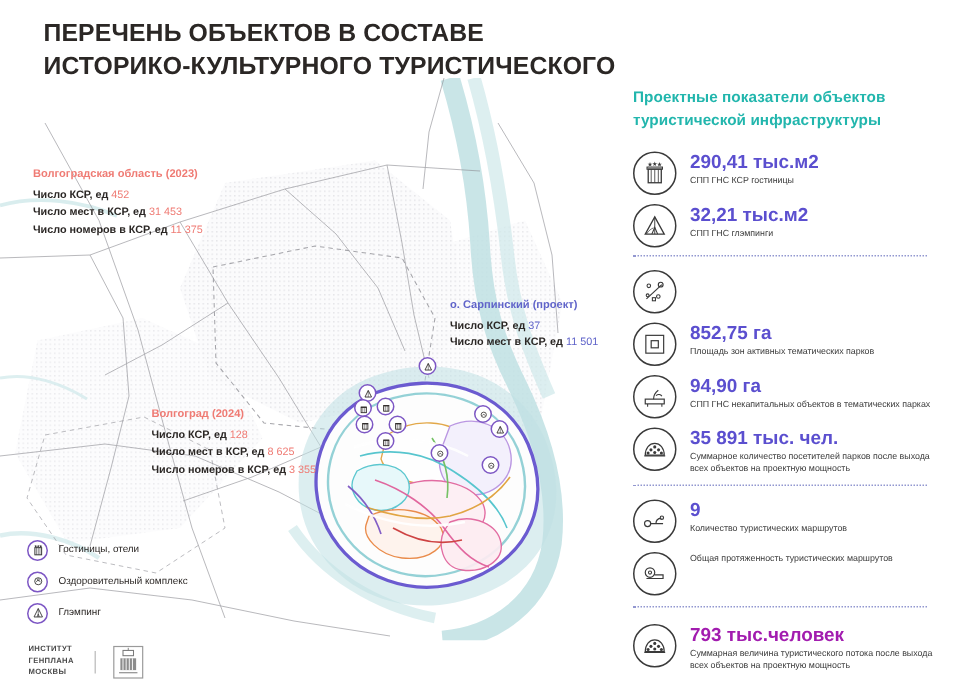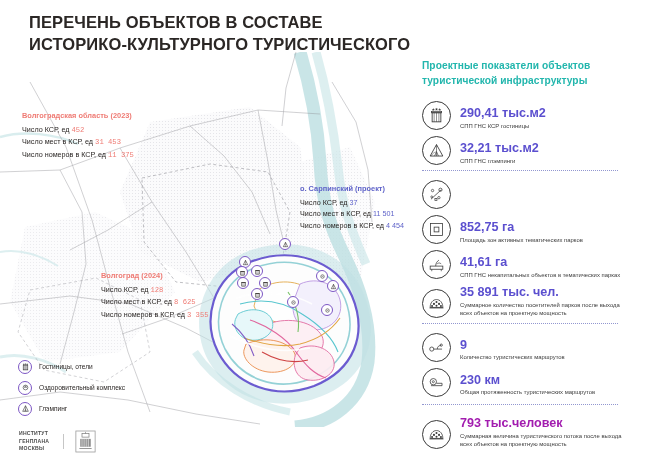--- a/index.html
+++ b/index.html
@@ -19,48 +19,48 @@
   }
 
   
   .map-wrap { position: absolute; left: 0; top: 52px; width: 415px; height: 375px; overflow: hidden; }
   .map-svg { position: absolute; left: 0; top: 0; }
 
   
   .callout { position: absolute; }
   .callout .ctitle { font-size: 7.4px; font-weight: bold; margin-bottom: 3.5px; }
   .callout .crow { font-size: 7.2px; color: #2b2725; line-height: 1.62; white-space: nowrap; }
-  .callout .crow b { font-weight: normal; }
+  .callout .crow b { font-weight: bold; }
   .callout.red .ctitle { color: #ef7b74; }
-  .callout.red .cval { color: #ef7b74; font-family: Liberation Mono, monospace; }
+  .callout.red .cval { color: #ef7b74; }
   .callout.blue .ctitle { color: #5f63c9; }
   .callout.blue .cval { color: #5f63c9; }
 
   #callout-oblast { left: 22px; top: 111px; }
   #callout-volgograd { left: 101px; top: 271px; }
-  #callout-sarpinsky { left: 300px; top: 184px; }
+  #callout-sarpinsky { left: 300px; top: 198px; }
 
   
   .legend { position: absolute; left: 18px; top: 358px; }
   .legend-item { display: flex; align-items: center; height: 17px; margin-bottom: 4px; }
   .legend-badge {
     width: 14px; height: 14px; border-radius: 50%;
     border: 1.3px solid #7d57c4; background: #fff;
     display: flex; align-items: center; justify-content: center;
     flex: 0 0 auto;
   }
   .legend-label { font-size: 6.6px; color: #2b2725; margin-left: 7px; white-space: nowrap; }
 
   
   .panel { position: absolute; left: 422px; top: 58px; width: 214px; }
   .panel-heading {
     font-size: 10.2px; font-weight: bold; color: #22b6ad;
     line-height: 1.48; margin-bottom: 12px; letter-spacing: .05px;
   }
-  .metric { display: flex; align-items: flex-end; margin-bottom: 5px; }
+  .metric { display: flex; align-items: flex-start; margin-bottom: 5px; }
   .metric-icon {
     width: 29px; height: 29px; border-radius: 50%;
     border: 1.15px solid #3a3a3a; background: #fff;
     display: flex; align-items: center; justify-content: center;
     flex: 0 0 auto; margin-right: 9px; margin-top: 1px;
   }
   .metric-body { padding-top: 1px; }
   .metric-value { font-size: 12.6px; font-weight: bold; color: #5b4fcf; line-height: 1.12; }
   .metric-value.teal { color: #a21caf; }
   .metric-caption { font-size: 5.9px; color: #3b3b3b; line-height: 1.45; margin-top: 1.5px; max-width: 172px; }
@@ -282,24 +282,20 @@
   <div class="callout blue" id="callout-sarpinsky">
     <div class="ctitle">о. Сарпинский (проект)</div>
     <div class="crow">
       <b>Число КСР, ед</b>
       <span class="cval">37</span>
     </div>
     <div class="crow">
       <b>Число мест в КСР, ед</b>
       <span class="cval">11 501</span>
     </div>
-    <div class="crow">
-      <b>Число номеров в КСР, ед</b>
-      <span class="cval">4 454</span>
-    </div>
   </div>
 
   <div class="legend">
     <div class="legend-item">
       <span class="legend-badge">
         <svg width="9" height="9" viewBox="0 0 16 16">
           <rect x="4" y="5.5" width="8" height="8.5" fill="none" stroke="#3a3a3a" stroke-width="1.2"></rect>
           <line x1="6" y1="5.5" x2="6" y2="14" stroke="#3a3a3a" stroke-width=".7"></line>
           <line x1="8" y1="5.5" x2="8" y2="14" stroke="#3a3a3a" stroke-width=".7"></line>
           <line x1="10" y1="5.5" x2="10" y2="14" stroke="#3a3a3a" stroke-width=".7"></line>
@@ -401,21 +397,21 @@
         <span class="metric-icon">
           <svg width="19" height="19" viewBox="0 0 24 24">
             <rect x="4" y="14" width="16" height="4" fill="none" stroke="#3a3a3a" stroke-width="1"></rect>
             <line x1="6" y1="18" x2="6" y2="20.5" stroke="#3a3a3a" stroke-width=".9"></line>
             <line x1="18" y1="18" x2="18" y2="20.5" stroke="#3a3a3a" stroke-width=".9"></line>
             <path d="M11,14 C11,10 13,8 15,6.5" fill="none" stroke="#3a3a3a" stroke-width="1"></path>
             <path d="M13,11 C15,9.5 17,10 18,11.5" fill="none" stroke="#3a3a3a" stroke-width=".9"></path>
           </svg>
         </span>
         <span class="metric-body">
-          <span class="metric-value" style="display:block">41,61 га</span>
+          <span class="metric-value" style="display:block">94,90 га</span>
           <span class="metric-caption" style="display:block">СПП ГНС некапитальных объектов в тематических парках</span>
         </span>
       </div>
       <div class="metric">
         <span class="metric-icon">
           <svg width="19" height="19" viewBox="0 0 24 24">
             <path d="M4,17 C4,11 7.5,7 12,7 C16.5,7 20,11 20,17 Z" fill="none" stroke="#3a3a3a" stroke-width="1"></path>
             <circle cx="12" cy="10" r="1.3" fill="#3a3a3a"></circle>
             <circle cx="8.8" cy="12.5" r="1.3" fill="#3a3a3a"></circle>
             <circle cx="15.2" cy="12.5" r="1.3" fill="#3a3a3a"></circle>
@@ -451,21 +447,20 @@
       </div>
       <div class="metric">
         <span class="metric-icon">
           <svg width="19" height="19" viewBox="0 0 24 24">
             <circle cx="8" cy="11" r="4" fill="none" stroke="#3a3a3a" stroke-width="1"></circle>
             <circle cx="8" cy="11" r="1.3" fill="none" stroke="#3a3a3a" stroke-width=".9"></circle>
             <path d="M12,13 L19,13 L19,16 L5,16" fill="none" stroke="#3a3a3a" stroke-width="1"></path>
           </svg>
         </span>
         <span class="metric-body">
-          <span class="metric-value" style="display:block">230 км</span>
           <span class="metric-caption" style="display:block">Общая протяженность туристических маршрутов</span>
         </span>
       </div>
     </div>
 
     <div class="divider wide"></div>
 
     <div>
       <div class="metric">
         <span class="metric-icon">

